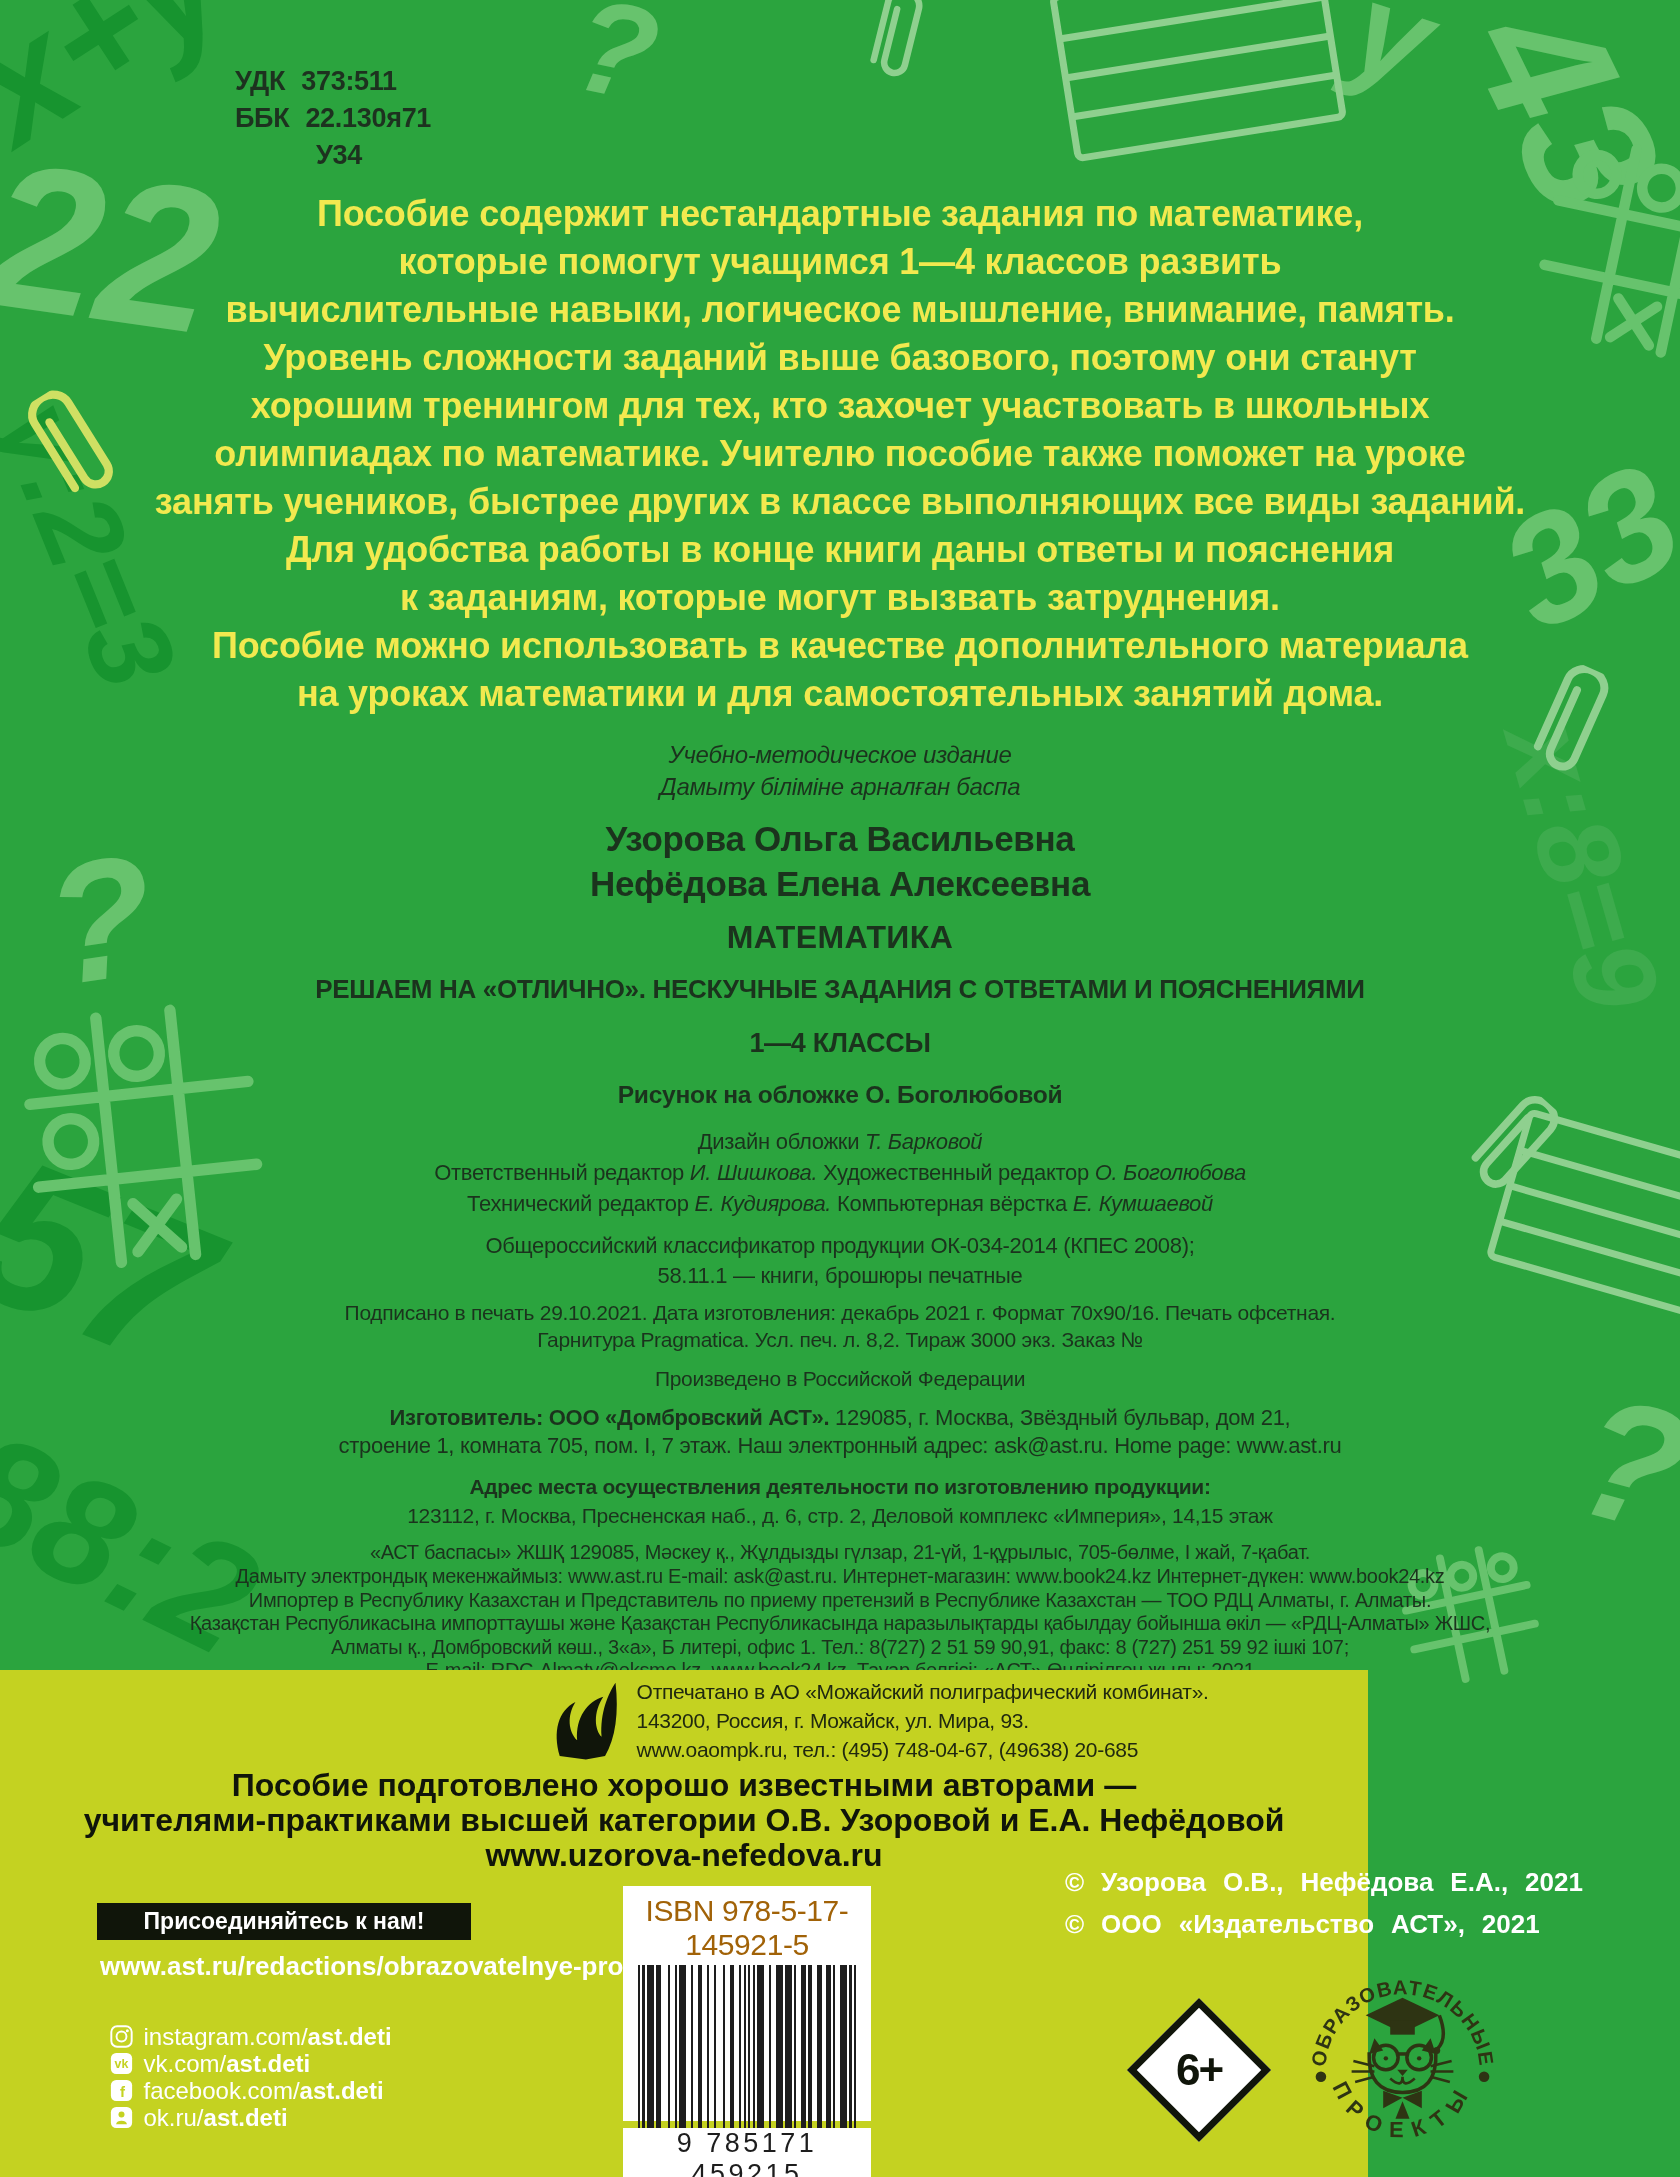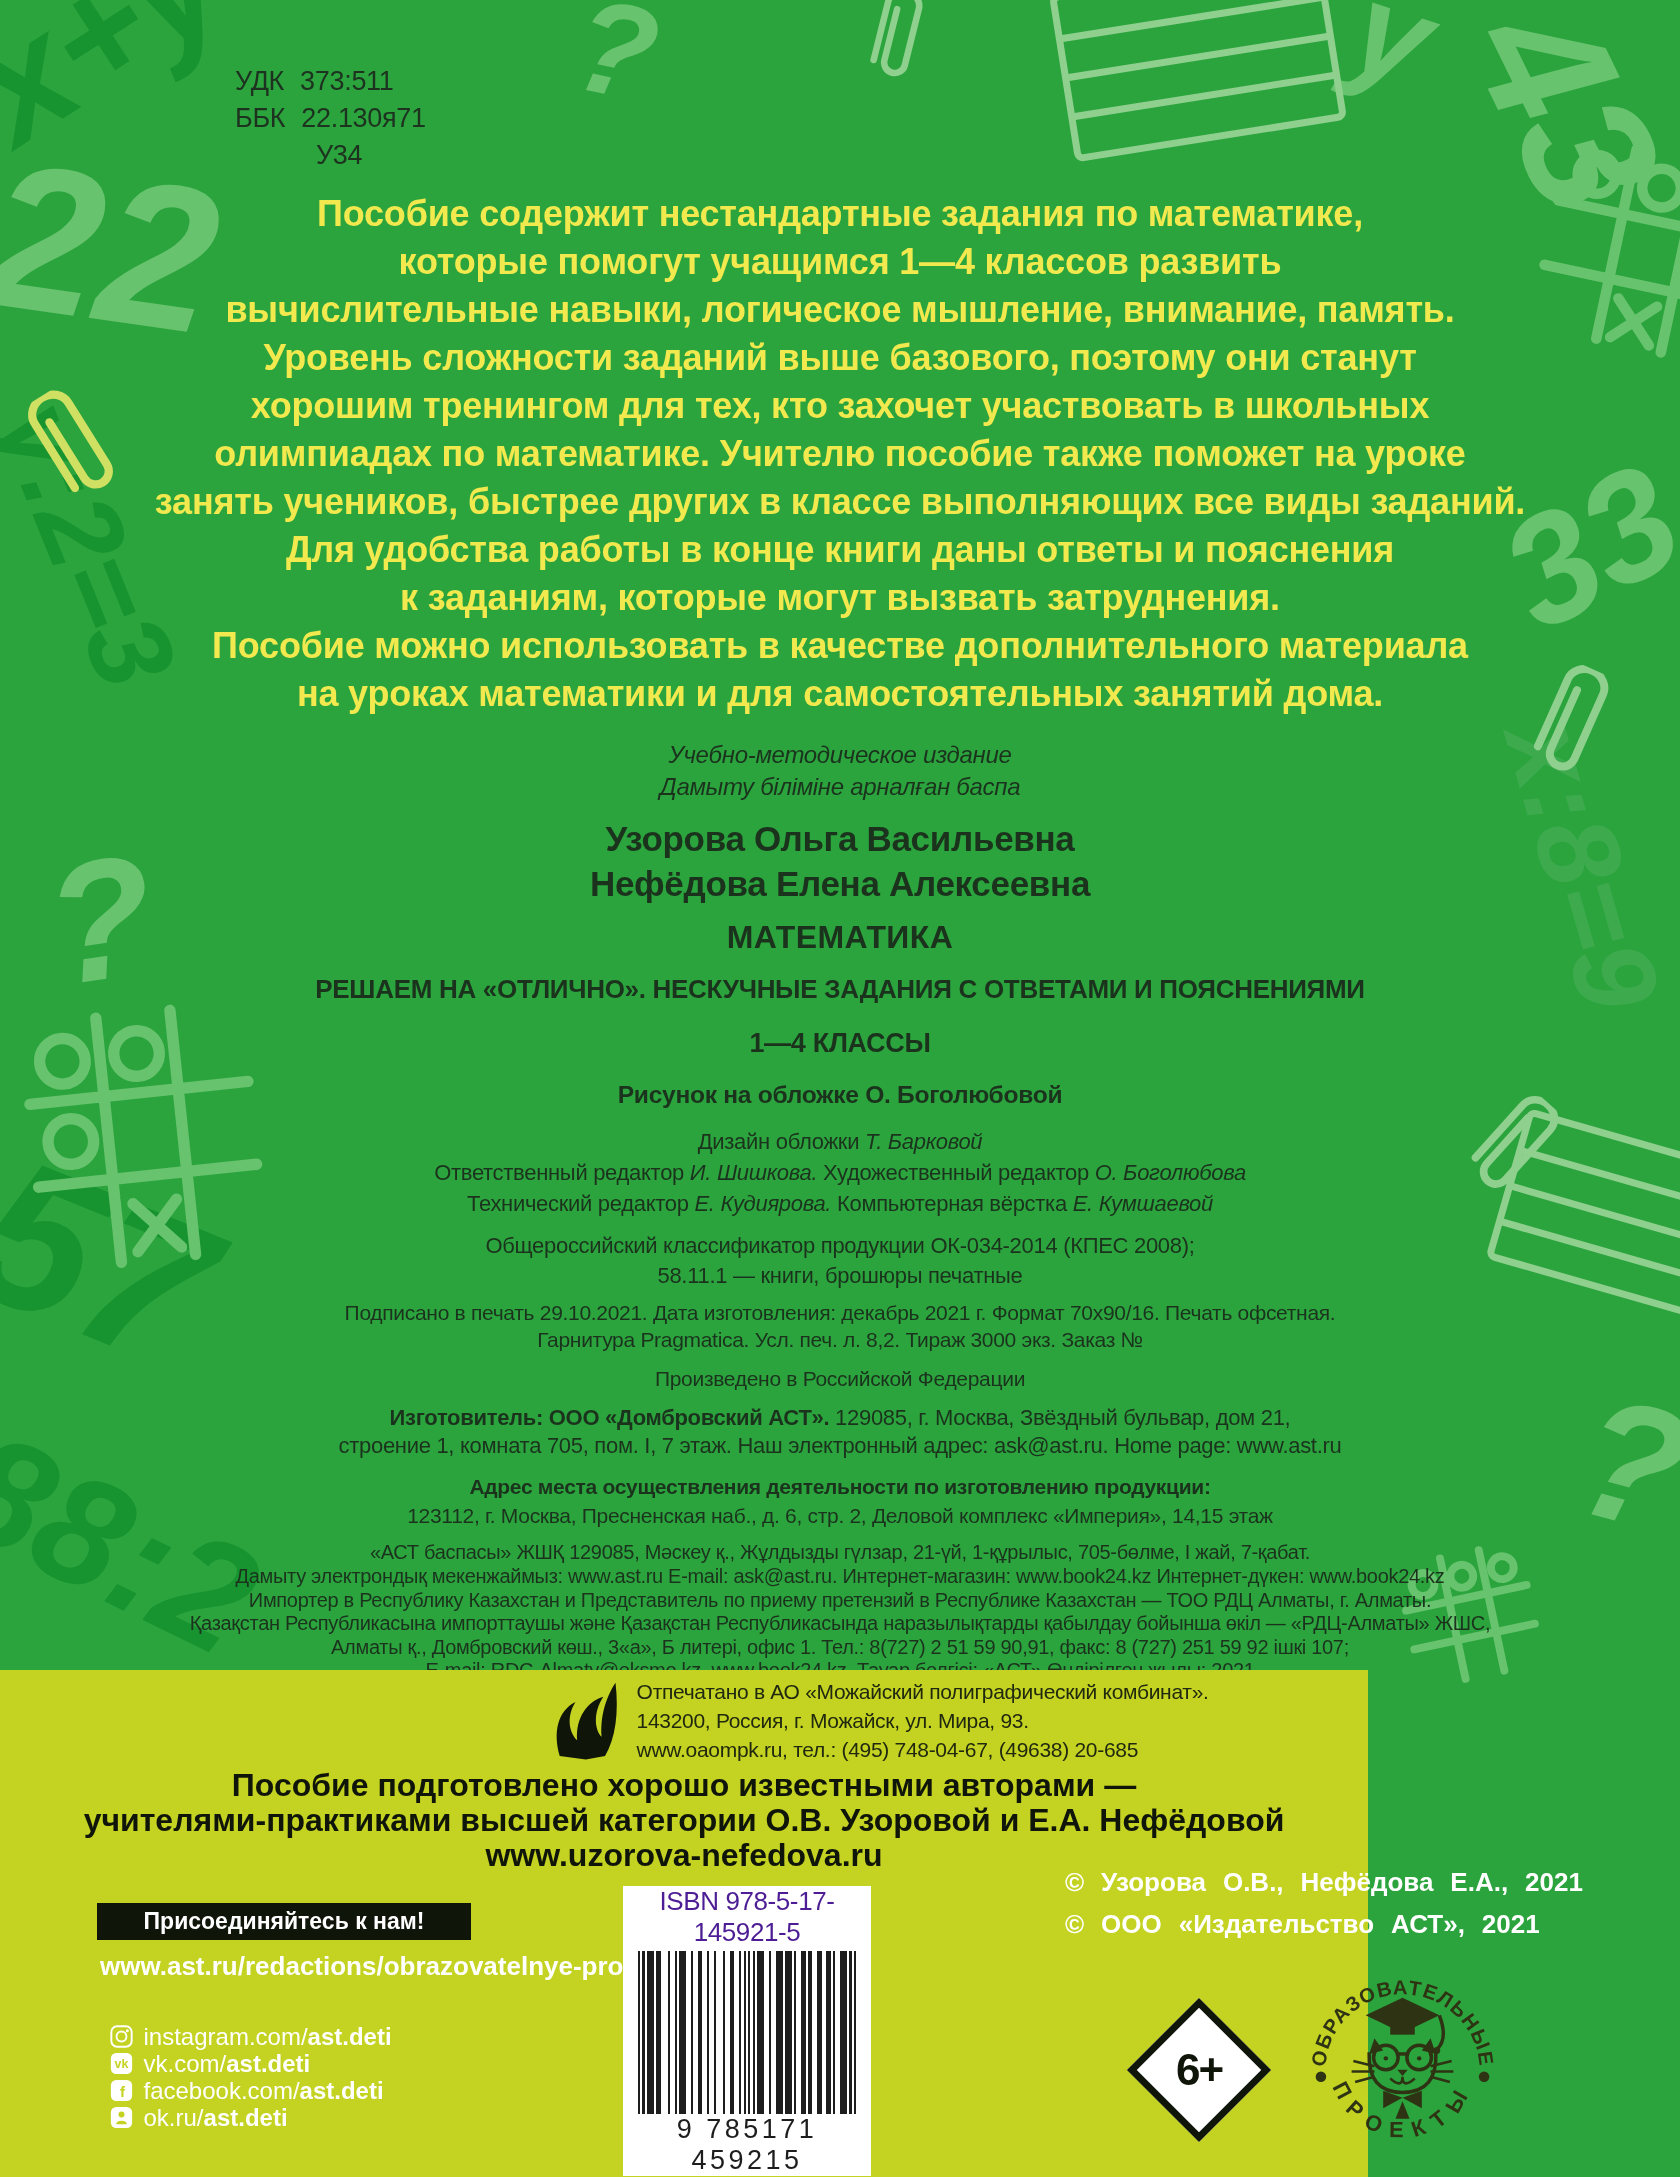--- a/index.html
+++ b/index.html
@@ -17,21 +17,21 @@
   .d-33{top:470px;left:1505px;font-size:154px;transform:rotate(-28deg);}
   .d-y23{top:487px;left:-61px;font-size:114px;transform:rotate(68deg);}
   .d-x89{top:808px;left:1435px;font-size:114px;transform:rotate(74deg);}
   .d-q2{top:834px;left:48px;font-size:171px;transform:rotate(-8deg);}
   .d-57{top:1159px;left:-22px;font-size:206px;transform:rotate(22deg);}
   .d-882{top:1466px;left:-48px;font-size:154px;transform:rotate(26deg);}
   .d-q3{top:1378px;left:1580px;font-size:171px;transform:rotate(15deg);}
   .dsvg{position:absolute;pointer-events:none;}
   
   .codes{position:absolute;top:63px;left:235px;color:#1d321f;font-size:27px;
-         line-height:37px;word-spacing:8.8px;letter-spacing:-0.3px;}
+         line-height:37px;word-spacing:8.8px;letter-spacing:-0.3px;font-weight:bold;}
   .codes .ind{padding-left:81px;}
   
   .annotation{position:absolute;top:190px;left:0;right:0;text-align:center;
               color:#f2e94f;font-size:36px;font-weight:bold;line-height:48px;letter-spacing:-0.2px;}
   
   .imprint{position:absolute;top:737px;left:0;right:0;text-align:center;
            color:#1b331d;letter-spacing:-0.3px;}
   .imprint div{line-height:1.18;}
   .it{font-style:italic;}
   .l-ed1{font-size:24px;font-style:italic;margin-top:4.4px;}
@@ -63,21 +63,21 @@
   .promo{position:absolute;left:0;right:0;top:98px;text-align:center;color:#10150a;
          font-size:32px;font-weight:bold;line-height:35px;}
   .join-box{position:absolute;left:97px;top:233px;width:374px;height:37px;background:#10150a;
             color:#fff;font-size:23px;font-weight:bold;text-align:center;line-height:37px;}
   .join-url{position:absolute;left:100px;top:281px;color:#fff;font-size:26px;font-weight:bold;white-space:nowrap;}
   .socials{position:absolute;left:110px;top:353px;color:#fff;font-size:24px;}
   .soc-row{display:flex;align-items:center;height:27px;}
   .soc-row svg{margin-right:10.5px;}
   .soc-handle{font-weight:bold;}
   .barcode-box{position:absolute;left:623px;top:216px;width:248px;height:235px;background:#fff;text-align:center;}
-  .bc-isbn{font-size:26px;color:#4c1d95;margin-top:0;letter-spacing:-0.4px;}
+  .bc-isbn{font-size:30px;color:#a16207;margin-top:8px;letter-spacing:-0.4px;}
   .bc-bars{display:flex;justify-content:center;align-items:flex-start;margin-top:2.6px;height:176px;}
   .bc-mod{width:2.3px;height:163px;}
   .bc-bar{background:#1d1d1d;}
   .bc-guard{height:175px;}
   .bc-digits{font-size:27px;color:#1d1d1d;letter-spacing:3.5px;margin-top:-12.3px;background:#fff;position:relative;}
   .copyright{position:absolute;left:1065px;top:191px;color:#fff;font-size:26px;font-weight:bold;
              line-height:42px;word-spacing:9.7px;white-space:nowrap;}
   .age-badge{position:absolute;left:1148px;top:349px;width:88px;height:88px;background:#fff;
              border:7px solid #10150a;transform:rotate(45deg);display:flex;align-items:center;justify-content:center;}
   .age-badge span{transform:rotate(-45deg);font-size:44px;font-weight:bold;color:#10150a;letter-spacing:-1.8px;}

